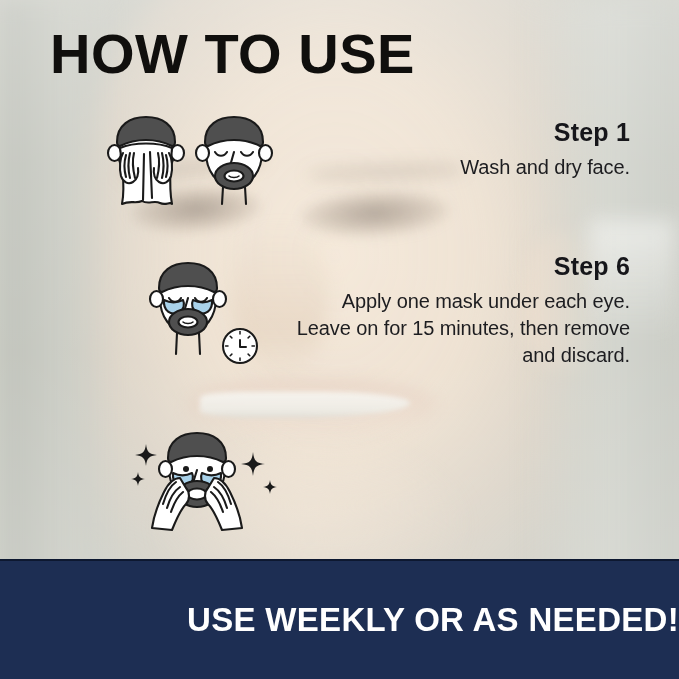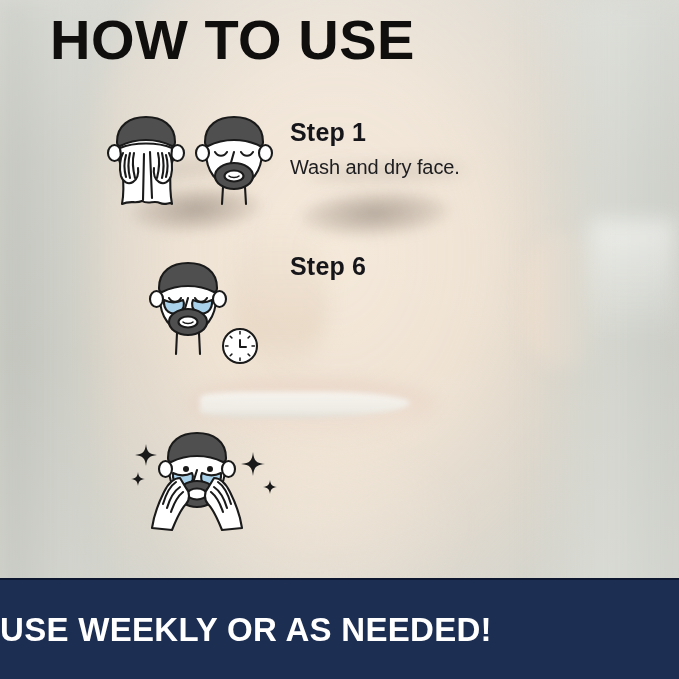--- a/index.html
+++ b/index.html
@@ -120,30 +120,30 @@
       rgba(255,255,255,0.10) 52%,
       rgba(255,255,255,0.20) 86%,
       rgba(255,255,255,0.28) 100%);
   }
 
   
   #content { position: absolute; inset: 0; }
 
   .page-title {
     position: absolute;
-    left: 50px; top: 11px;
+    left: 50px; top: 25px;
     font-size: 56px;
     font-weight: 700;
     letter-spacing: 0.5px;
     color: #100f0d;
     line-height: 1.05;
     white-space: nowrap;
   }
 
-  .step-block { position: absolute; width: 340px; text-align: left; }
+  .step-block { position: absolute; width: 340px; text-align: right; }
   .step-block.s1 { left: 290px; top: 118px; }
   .step-block.s2 { left: 290px; top: 252px; }
   .step-block.s3 { left: 290px; top: 434px; }
 
   .step-title {
     font-size: 25px; font-weight: 700; color: #16161a;
     letter-spacing: 0.2px; margin-bottom: 7px;
   }
   .step-desc {
     font-size: 20px; font-weight: 400; color: #1d1d20;
@@ -153,25 +153,25 @@
   .icon-holder { position: absolute; }
   .icon-holder svg { display: block; overflow: visible; }
 
   .ic-s1 { left: 96px;  top: 108px; }
   .ic-s2 { left: 146px; top: 258px; }
   .ic-s3 { left: 124px; top: 428px; }
 
   .footer-band {
     position: absolute;
     left: 0; right: 0; bottom: 0;
-    height: 101px;
+    height: 120px;
     background: #1d2e53;
     display: flex;
     align-items: center;
-    justify-content: flex-start;
+    justify-content: flex-end;
     border-top: 2px solid #0d1830;
   }
   .footer-text {
     color: #ffffff;
     font-size: 33px;
     font-weight: 700;
     letter-spacing: 0.3px;
     white-space: nowrap;
   }
 </style>
@@ -331,20 +331,21 @@
       </svg>
     </div>
 
     <div class="step-block s1">
       <div class="step-title">Step 1</div>
       <div class="step-desc">Wash and dry face.</div>
     </div>
 
     <div class="step-block s2">
       <div class="step-title">Step 6</div>
+      <div class="step-desc">Apply one mask under each eye. Leave on for 15 minutes, then remove and discard.</div>
     </div>
 
 
     <div class="footer-band">
       <div class="footer-text">USE WEEKLY OR AS NEEDED!</div>
     </div>
 
   </div>
 </div>
 

